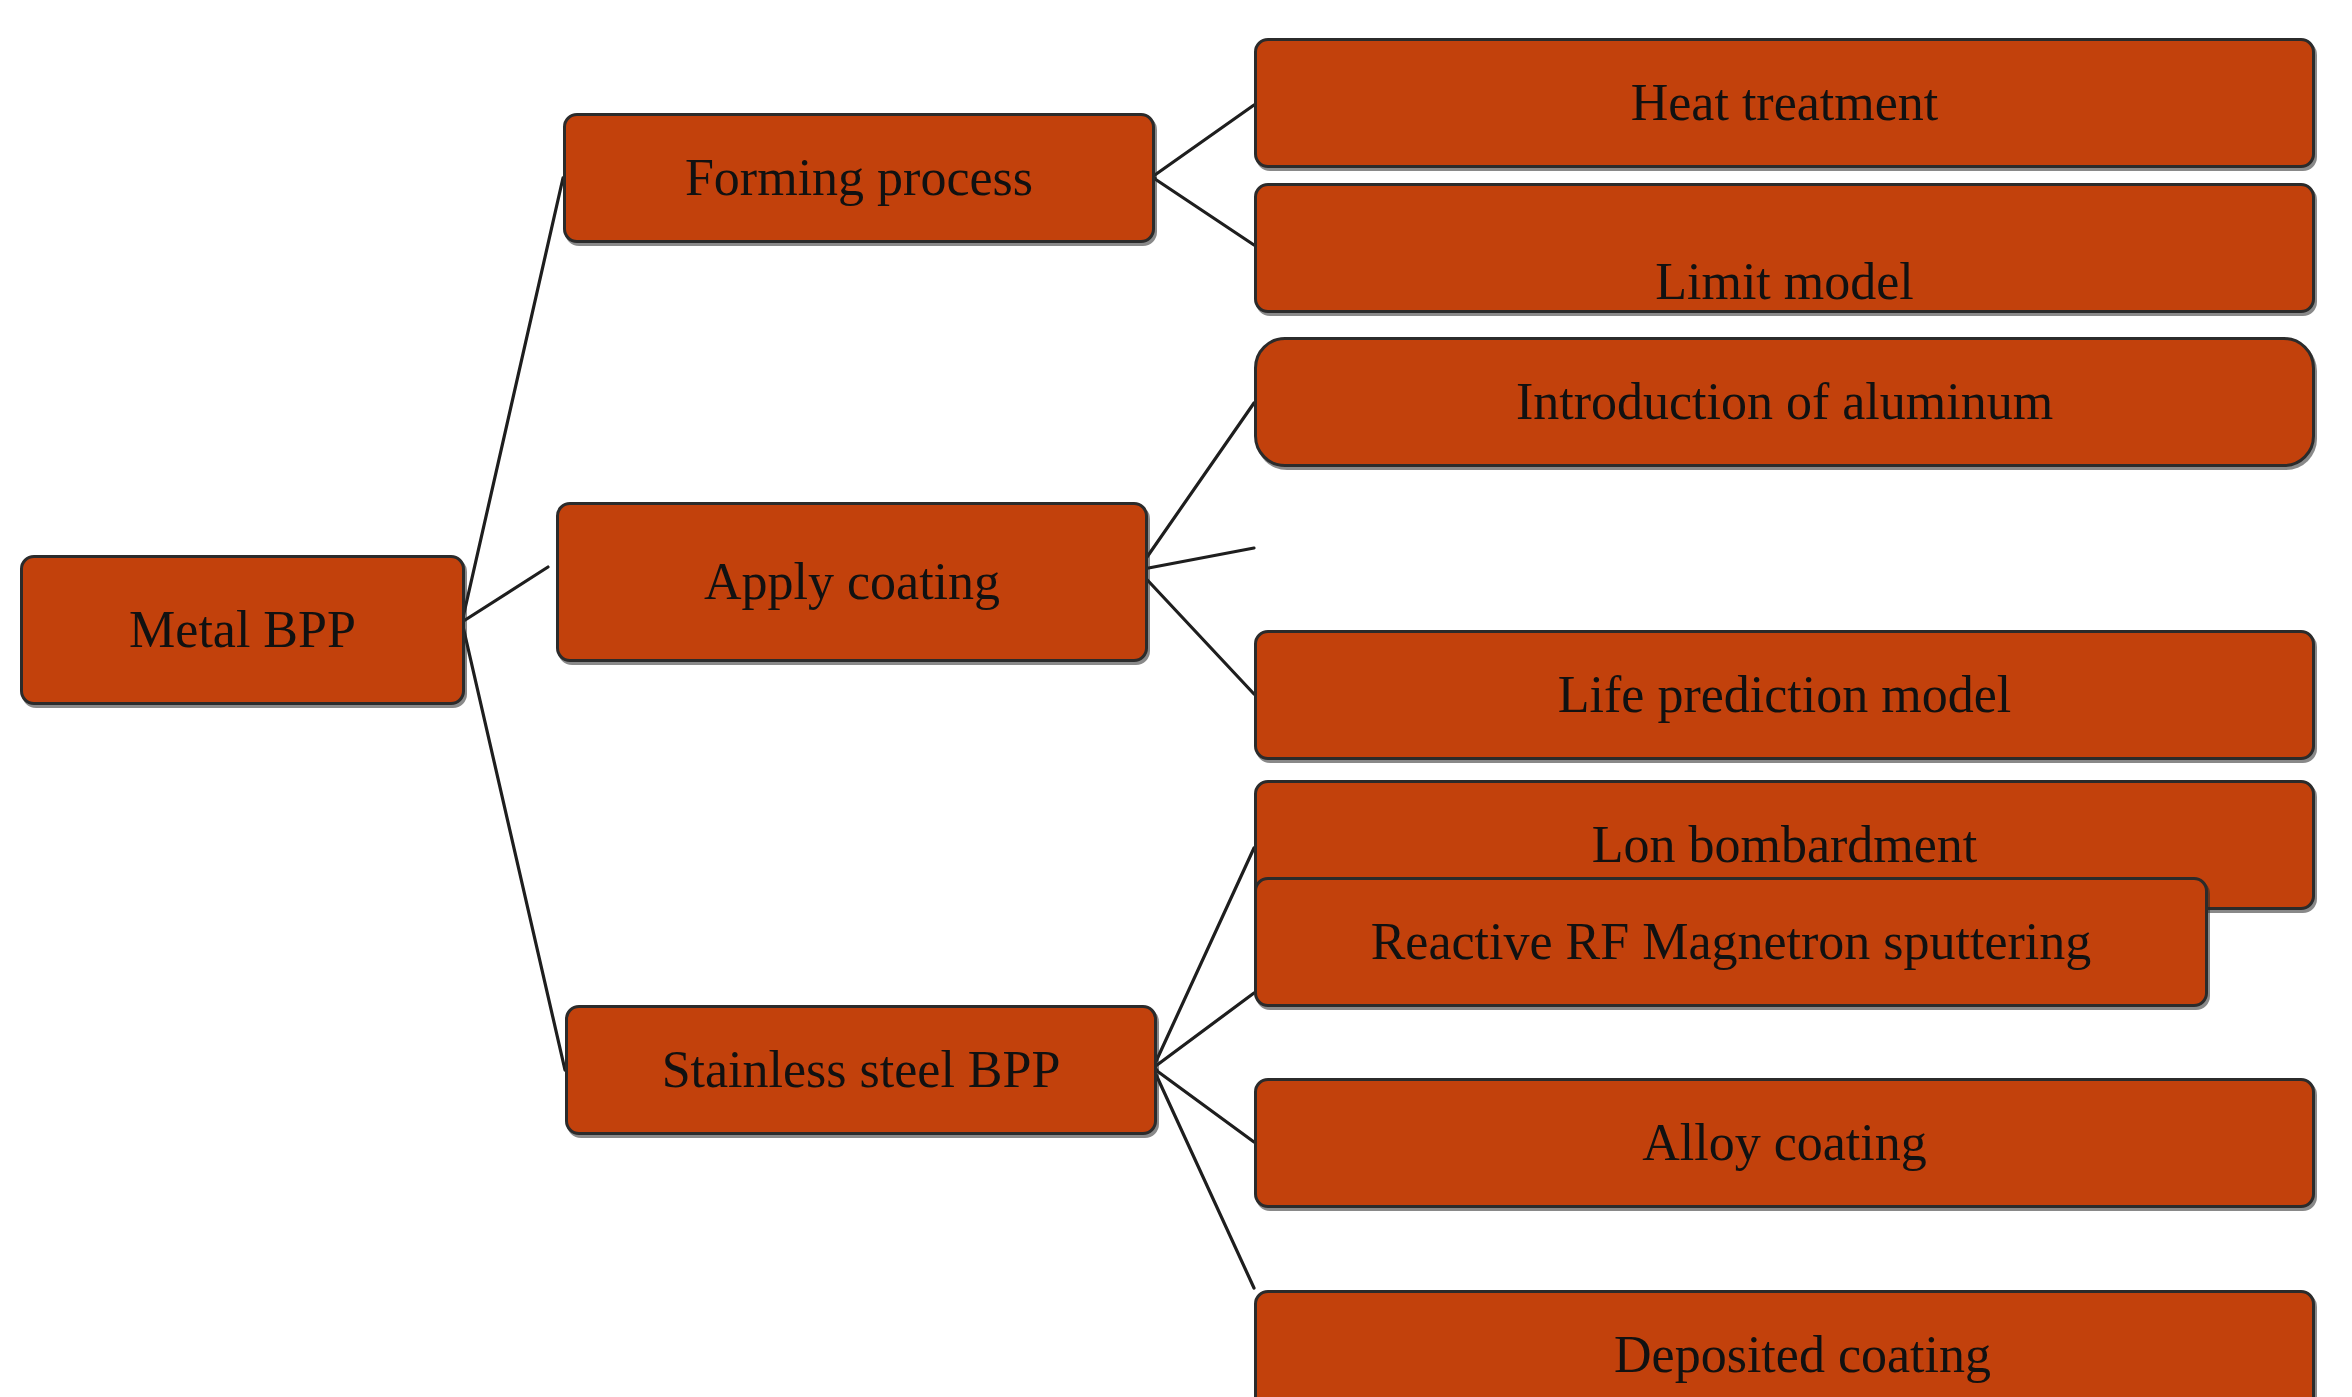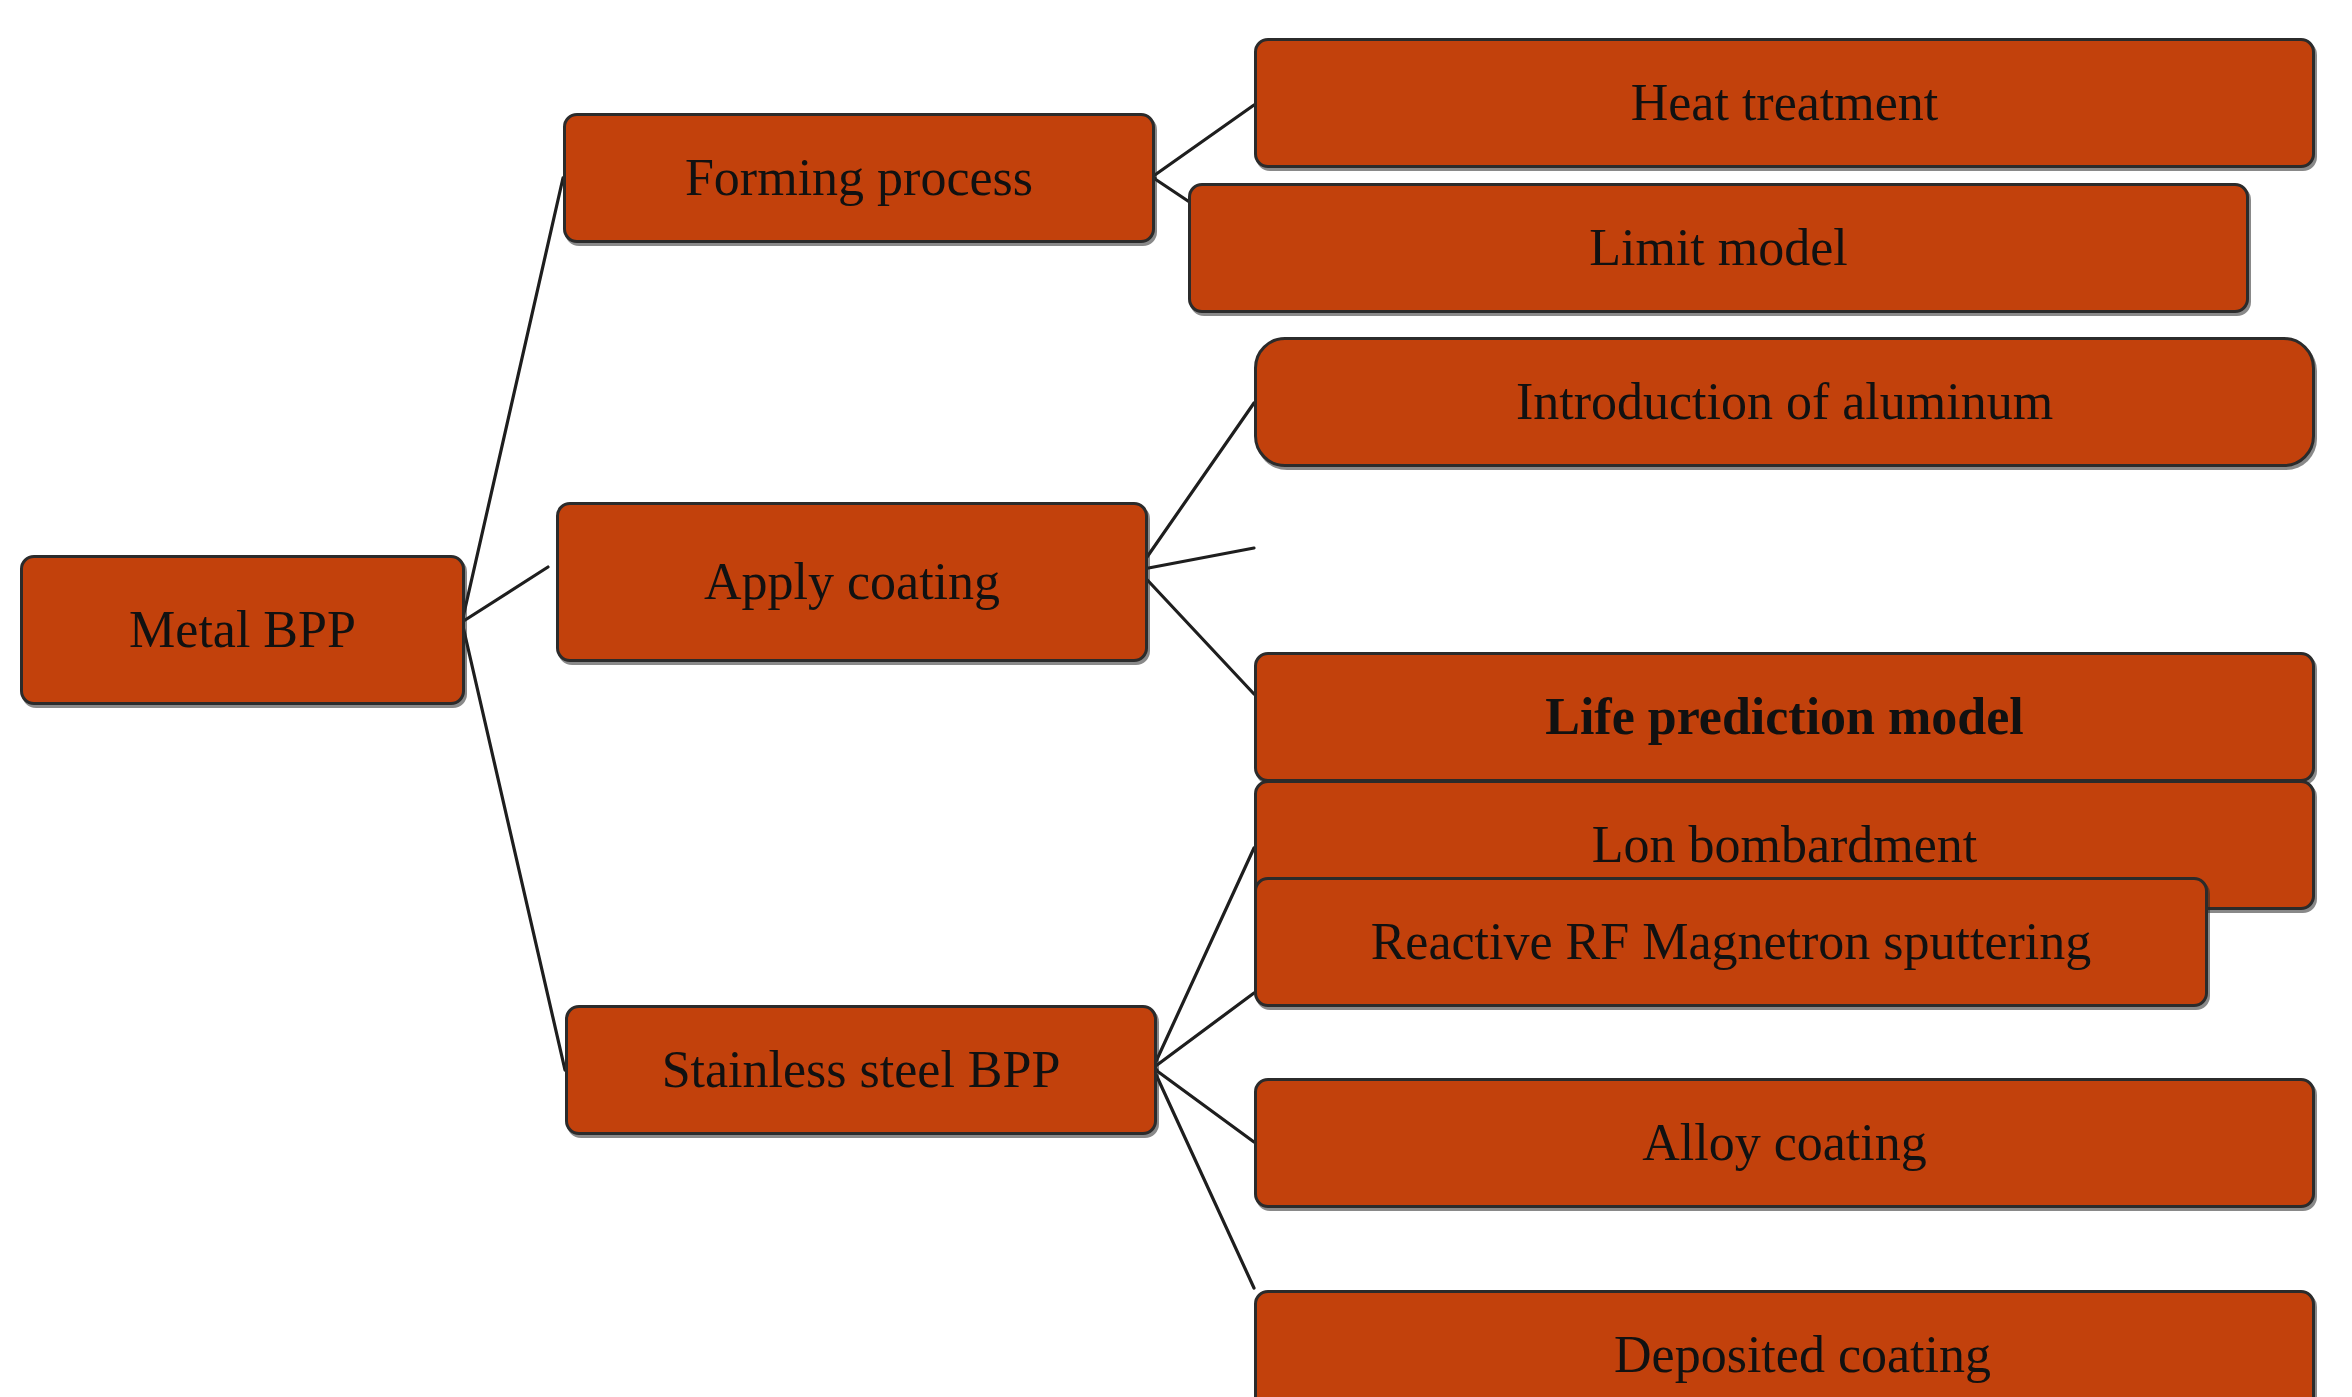--- a/index.html
+++ b/index.html
@@ -72,31 +72,31 @@
   <div class="node node-root" id="node-metal-bpp" style="left: 20px; top: 555px; width: 445px; height: 150px;">
     <span class="label">Metal BPP</span>
   </div>
 
   <div class="node node-mid" id="node-forming-process" style="left: 563px; top: 113px; width: 592px; height: 130px;">
     <span class="label">Forming process</span>
   </div>
   <div class="node node-leaf" id="node-heat-treatment" style="left: 1254px; top: 38px; width: 1061px; height: 130px;">
     <span class="label">Heat treatment</span>
   </div>
-  <div class="node node-leaf" id="node-limit-model" style="left: 1188px; top: 183px; width: 1061px; height: 130px;">
+  <div class="node node-leaf" id="node-limit-model" style="left: 1254px; top: 183px; width: 1061px; height: 130px; align-items: flex-end;">
     <span class="label">Limit model</span>
   </div>
 
   <div class="node node-mid" id="node-apply-coating" style="left: 556px; top: 502px; width: 592px; height: 160px;">
     <span class="label">Apply coating</span>
   </div>
   <div class="node node-leaf" id="node-introduction-of-aluminum" style="left: 1254px; top: 337px; width: 1061px; height: 130px; border-radius: 31px;">
     <span class="label">Introduction of aluminum</span>
   </div>
-  <div class="node node-leaf" id="node-life-prediction-model" style="left: 1254px; top: 652px; width: 1061px; height: 130px; font-weight: bold;">
+  <div class="node node-leaf" id="node-life-prediction-model" style="left: 1254px; top: 630px; width: 1061px; height: 130px;">
     <span class="label">Life prediction model</span>
   </div>
 
   <div class="node node-leaf" id="node-lon-bombardment" style="left: 1254px; top: 780px; width: 1061px; height: 130px;">
     <span class="label">Lon bombardment</span>
   </div>
   <div class="node node-mid" id="node-stainless-steel-bpp" style="left: 565px; top: 1005px; width: 592px; height: 130px;">
     <span class="label">Stainless steel BPP</span>
   </div>
   <div class="node node-leaf" id="node-reactive-rf-magnetron-sputtering" style="left: 1254px; top: 877px; width: 954px; height: 130px;">

